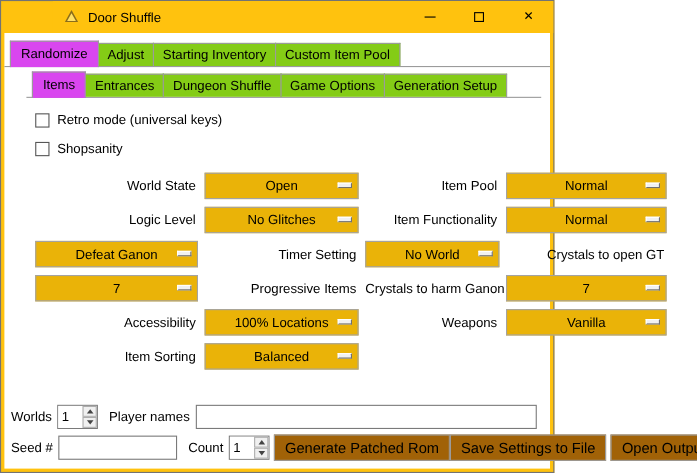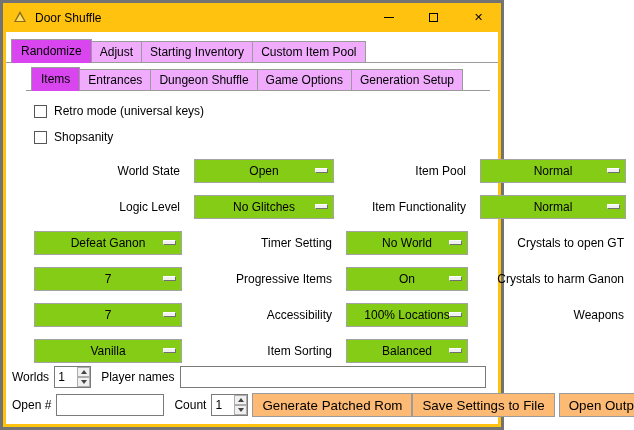--- a/index.html
+++ b/index.html
@@ -1,60 +1,60 @@
 <!DOCTYPE html>
 <html><head>
 <meta charset="utf-8">
 <style>
   html,body{margin:0;padding:0;}
   body{width:634px;height:430px;overflow:hidden;font-family:"Liberation Sans",sans-serif;font-size:12px;color:#000;}
-  .window{position:absolute;left:0;top:0;width:504px;height:430px;background:#ffc20e;box-sizing:border-box;border:3px solid #737373;}
+  .window{position:absolute;left:0;top:0;width:504px;height:430px;background:#ffc20e;box-sizing:border-box;border:1px solid #737373;padding-left:47px;}
   .titlebar{height:29px;display:flex;align-items:center;background:#ffc20e;}
   .app-icon{width:15px;height:15px;margin:0 8px 0 9px;position:relative;display:inline-block;}
   .app-icon:before{content:"";position:absolute;left:2px;top:1px;width:0;height:0;
     border-left:6px solid transparent;border-right:6px solid transparent;border-bottom:11px solid #8a6d1c;}
   .app-icon:after{content:"";position:absolute;left:4px;top:4px;width:0;height:0;
     border-left:4px solid transparent;border-right:4px solid transparent;border-bottom:7px solid #ffe066;}
   .tb-title{font-size:12px;}
   .win-controls{margin-left:auto;display:flex;height:29px;}
   .win-btn{width:45px;height:29px;display:flex;align-items:center;justify-content:center;cursor:default;}
   .glyph-min{width:10px;height:1px;background:#000;display:block;}
   .glyph-max{width:9px;height:9px;border:1px solid #000;display:block;box-sizing:border-box;}
   .glyph-close{font-size:11px;line-height:11px;}
   .content{position:absolute;left:3px;right:3px;top:29px;bottom:3px;background:#ffffff;}
   
   .tabrow{display:flex;align-items:flex-end;border-bottom:1px solid #9b9b9b;padding-left:5px;}
   .tabrow.outer{margin-top:7px;}
-  .tab{border:1px solid #9b9b9b;border-bottom:none;background:#f0abfc;padding:3px 8px;position:relative;white-space:nowrap;}
+  .tab{border:1px solid #9b9b9b;border-bottom:none;background:#84cc16;padding:3px 8px;position:relative;white-space:nowrap;}
   .tab + .tab{margin-left:-1px;}
   .tab.active{background:#d946ef;padding:4px 9px 5px;margin-bottom:-1px;z-index:2;}
   .inner-notebook{margin:4px 8px 0 20px;}
   .pane{padding-top:2px;}
   
   .check-row{display:flex;align-items:center;margin:10px 0 0 8px;height:16px;}
   .checkbox{width:13px;height:13px;background:#fff;border:1px solid #565656;box-sizing:border-box;margin-right:7px;}
   
-  .settings{display:grid;grid-template-columns:148px 140px 122px 146px;column-gap:6px;row-gap:7px;margin:14px 0 0 8px;align-items:center;gap:12px;}
+  .settings{display:grid;grid-template-columns:148px 140px 122px 146px;column-gap:6px;row-gap:7px;margin:14px 0 0 8px;align-items:center;}
   .lbl{text-align:right;padding-right:2px;white-space:nowrap;}
-  .dropdown{height:24px;background:#84cc16;border:1px solid #a3a3a3;box-sizing:border-box;display:flex;align-items:center;justify-content:center;position:relative;cursor:default;}
+  .dropdown{height:24px;background:#eab308;border:1px solid #a3a3a3;box-sizing:border-box;display:flex;align-items:center;justify-content:center;position:relative;cursor:default;}
   .dd-ind{position:absolute;right:5px;top:50%;margin-top:-3px;width:13px;height:5px;background:#f1f1f1;box-sizing:border-box;
     border-top:1px solid #ffffff;border-left:1px solid #ffffff;border-right:1px solid #707070;border-bottom:1px solid #707070;}
   
   .bottom{position:absolute;left:6px;right:12px;bottom:7px;}
   .brow{display:flex;align-items:center;height:24px;}
   .brow + .brow{margin-top:4px;}
   .flabel{margin-right:5px;white-space:nowrap;}
   .textinput{height:22px;border:1px solid #7a7a7a;background:#fff;font-family:"Liberation Sans",sans-serif;font-size:12px;padding:0 3px;box-sizing:border-box;}
   .spin{display:flex;height:22px;width:37px;border:1px solid #7a7a7a;background:#fff;box-sizing:border-box;}
   .spin input{width:19px;border:none;outline:none;font-family:"Liberation Sans",sans-serif;font-size:12px;padding:0 0 0 3px;}
   .spin-arrows{width:14px;display:flex;flex-direction:column;}
   .spin-btn{flex:1;background:#f0f0f0;border:1px solid #adadad;box-sizing:border-box;display:flex;align-items:center;justify-content:center;}
   .tri-up{width:0;height:0;border-left:3px solid transparent;border-right:3px solid transparent;border-bottom:4px solid #444;}
   .tri-down{width:0;height:0;border-left:3px solid transparent;border-right:3px solid transparent;border-top:4px solid #444;}
-  .btn{height:24px;background:#fdba74;border:1px solid #9b9b9b;box-sizing:border-box;display:flex;align-items:center;padding:0 9px;white-space:nowrap;cursor:default;}
+  .btn{height:24px;background:#a16207;border:1px solid #9b9b9b;box-sizing:border-box;display:flex;align-items:center;padding:0 9px;white-space:nowrap;cursor:default;}
   .spacer{flex:1;}
   .ml10{margin-left:10px;}
   .ml4{margin-left:4px;}
   .mr4{margin-right:4px;}
   .players-input{flex:1;}
   .seed-input{width:108px;}
 </style>
 </head>
 <body>
 
@@ -136,24 +136,20 @@
               <span>No World</span>
               <span class="dd-ind"></span>
             </div>
 
           <div class="lbl">Crystals to open GT</div>
           <div class="dropdown">
               <span>7</span>
               <span class="dd-ind"></span>
             </div>
           <div class="lbl">Progressive Items</div>
-          <div class="dropdown">
-              <span>On</span>
-              <span class="dd-ind"></span>
-            </div>
 
           <div class="lbl">Crystals to harm Ganon</div>
           <div class="dropdown">
               <span>7</span>
               <span class="dd-ind"></span>
             </div>
           <div class="lbl">Accessibility</div>
           <div class="dropdown">
               <span>100% Locations</span>
               <span class="dd-ind"></span>
@@ -184,21 +180,21 @@
               </div>
             <div class="spin-btn">
                 <span class="tri-down"></span>
               </div>
           </div>
         </div>
         <span class="flabel ml10">Player names</span>
         <input class="textinput players-input" value="" style="">
       </div>
       <div class="brow">
-        <span class="flabel">Open #</span>
+        <span class="flabel">Seed #</span>
         <input class="textinput seed-input" value="" style="">
         <span class="flabel ml10">Count</span>
         <div class="spin">
           <input value="1" style="">
           <div class="spin-arrows">
             <div class="spin-btn">
                 <span class="tri-up"></span>
               </div>
             <div class="spin-btn">
                 <span class="tri-down"></span>

